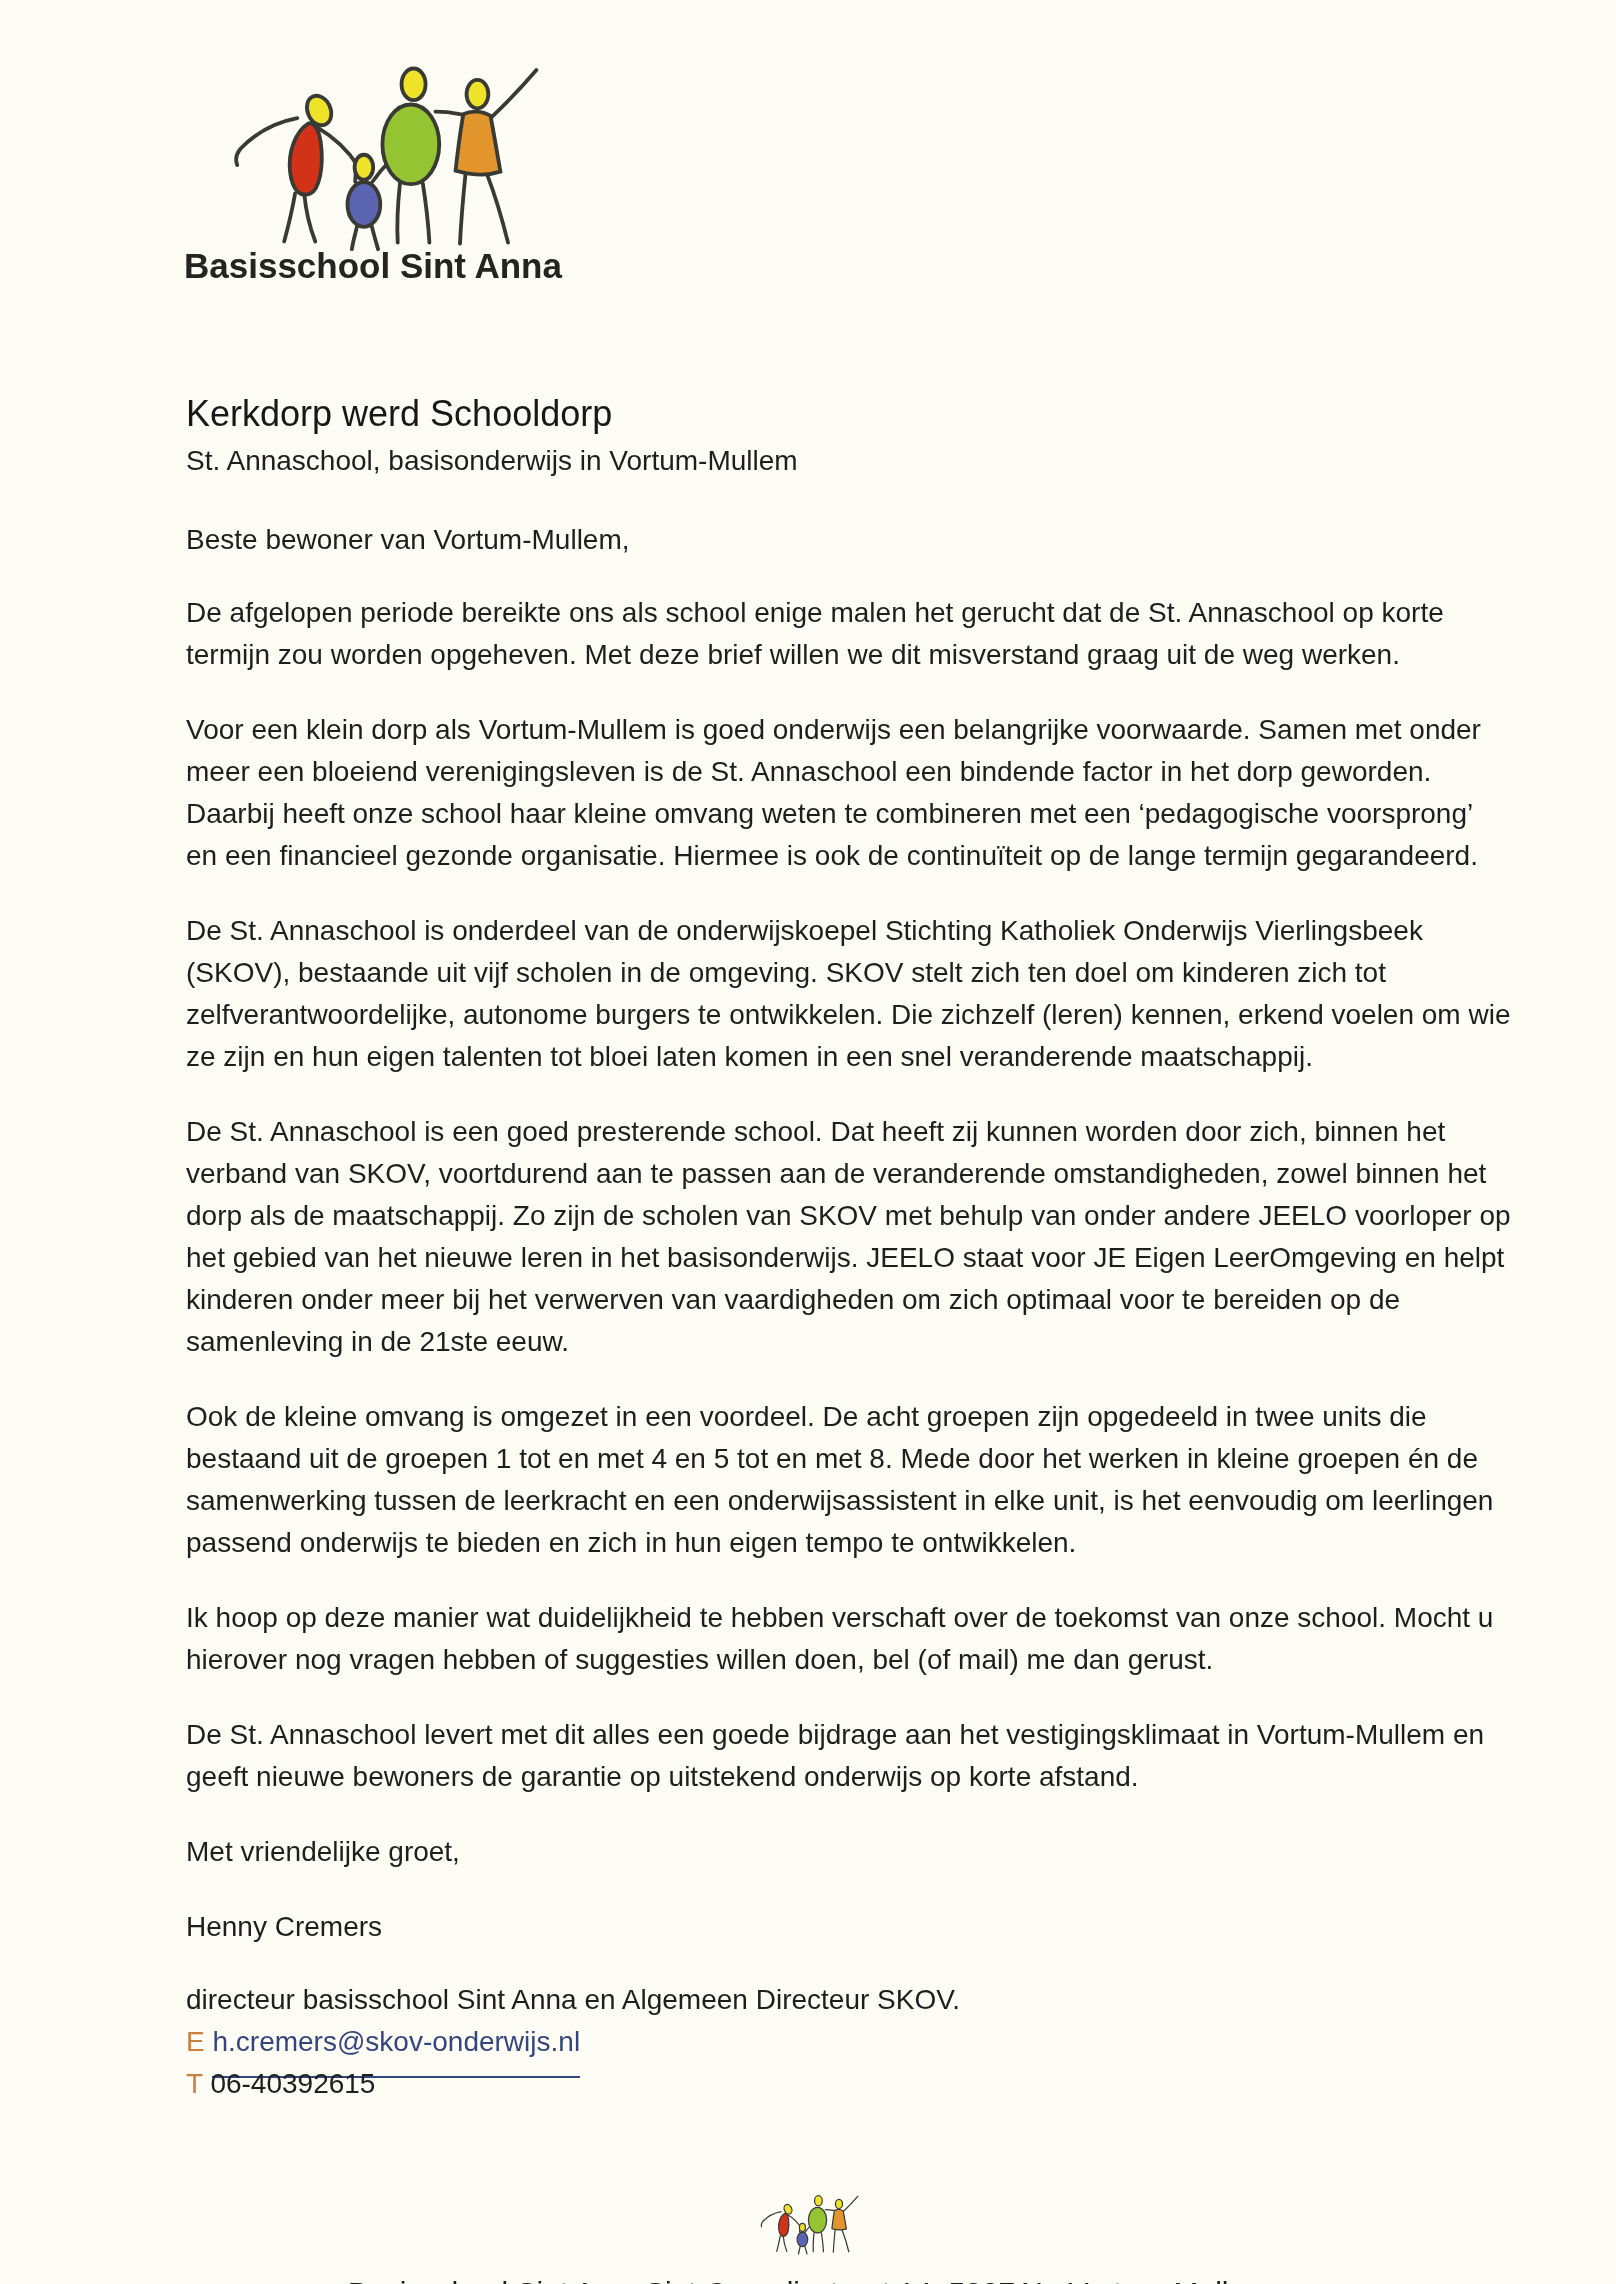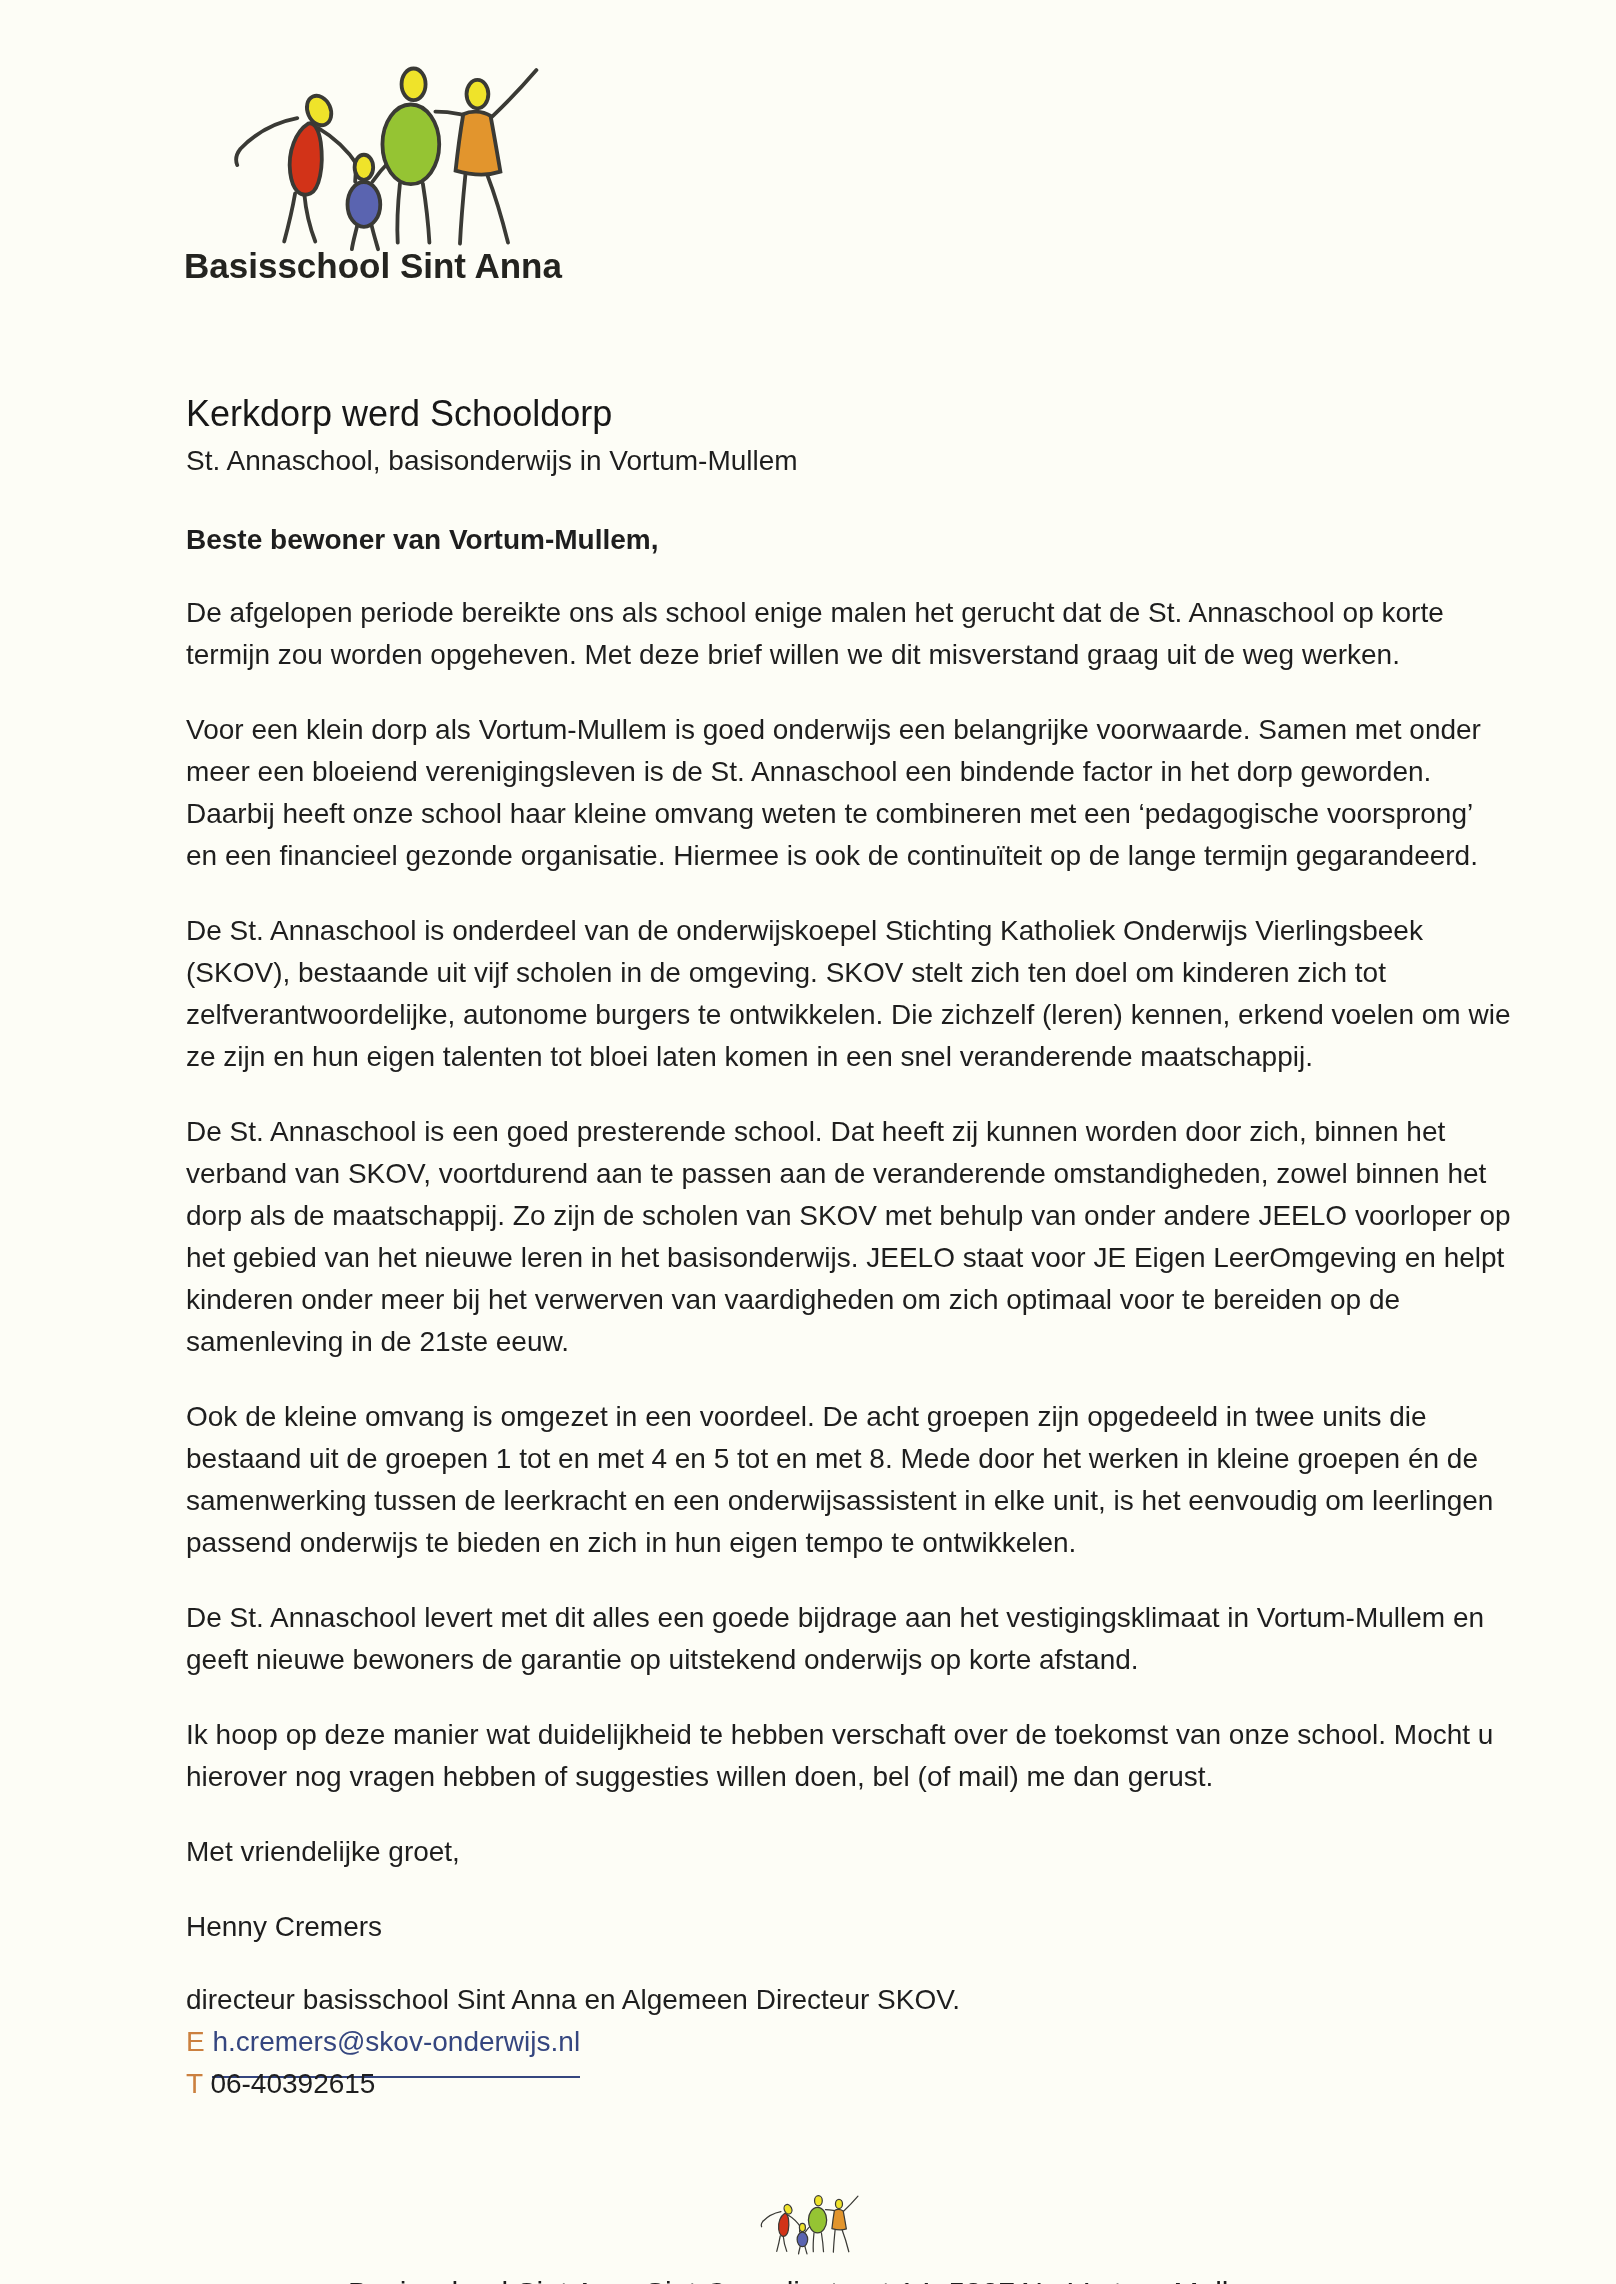--- a/index.html
+++ b/index.html
@@ -21,21 +21,21 @@
     white-space: nowrap;
   }
 
   
   .letter { position: absolute; left: 186px; top: 392px; width: 1325px; }
   .letter-title {
     font-size: 36px; font-weight: 400; color: #181818;
     margin: 0 0 7.8px 0; line-height: 43px;
   }
   .letter-subtitle { font-size: 28px; margin: 0 0 40px 0; line-height: 36px; }
-  .salutation { margin: 0 0 31px 0; font-weight: bold; }
+  .salutation { margin: 0 0 31px 0; }
   .letter p, .salutation, .closing, .sig-name, .sig-role, .contact-line {
     font-size: 28px; line-height: 42px; color: #1e1e1e;
   }
   .letter p { margin: 0 0 33px 0; }
   .closing { margin: 0 0 33px 0; }
   .sig-name { margin: 0 0 31px 0; }
   .sig-role { margin: 0; }
   .contact-line { margin: 0; }
   .contact-label { color: #cb803f; font-weight: 400; }
   .email-link {
@@ -104,22 +104,22 @@
     <h1 class="letter-title">Kerkdorp werd Schooldorp</h1>
     <div class="letter-subtitle">St. Annaschool, basisonderwijs in Vortum-Mullem</div>
 
     <div class="salutation">Beste bewoner van Vortum-Mullem,</div>
 
     <p>De afgelopen periode bereikte ons als school enige malen het gerucht dat de St. Annaschool op korte termijn zou worden opgeheven. Met deze brief willen we dit misverstand graag uit de weg werken.</p>
     <p>Voor een klein dorp als Vortum-Mullem is goed onderwijs een belangrijke voorwaarde. Samen met onder meer een bloeiend verenigingsleven is de St. Annaschool een bindende factor in het dorp geworden. Daarbij heeft onze school haar kleine omvang weten te combineren met een ‘pedagogische voorsprong’ en een financieel gezonde organisatie. Hiermee is ook de continuïteit op de lange termijn gegarandeerd.</p>
     <p>De St. Annaschool is onderdeel van de onderwijskoepel Stichting Katholiek Onderwijs Vierlingsbeek (SKOV), bestaande uit vijf scholen in de omgeving. SKOV stelt zich ten doel om kinderen zich tot zelfverantwoordelijke, autonome burgers te ontwikkelen. Die zichzelf (leren) kennen, erkend voelen om wie ze zijn en hun eigen talenten tot bloei laten komen in een snel veranderende maatschappij.</p>
     <p>De St. Annaschool is een goed presterende school. Dat heeft zij kunnen worden door zich, binnen het verband van SKOV, voortdurend aan te passen aan de veranderende omstandigheden, zowel binnen het dorp als de maatschappij. Zo zijn de scholen van SKOV met behulp van onder andere JEELO voorloper op het gebied van het nieuwe leren in het basisonderwijs. JEELO staat voor JE Eigen LeerOmgeving en helpt kinderen onder meer bij het verwerven van vaardigheden om zich optimaal voor te bereiden op de samenleving in de 21ste eeuw.</p>
     <p>Ook de kleine omvang is omgezet in een voordeel. De acht groepen zijn opgedeeld in twee units die bestaand uit de groepen 1 tot en met 4 en 5 tot en met 8. Mede door het werken in kleine groepen én de samenwerking tussen de leerkracht en een onderwijsassistent in elke unit, is het eenvoudig om leerlingen passend onderwijs te bieden en zich in hun eigen tempo te ontwikkelen.</p>
+    <p>Ik hoop op deze manier wat duidelijkheid te hebben verschaft over de toekomst van onze school. Mocht u hierover nog vragen hebben of suggesties willen doen, bel (of mail) me dan gerust.</p>
     <p>De St. Annaschool levert met dit alles een goede bijdrage aan het vestigingsklimaat in Vortum-Mullem en geeft nieuwe bewoners de garantie op uitstekend onderwijs op korte afstand.</p>
-    <p>Ik hoop op deze manier wat duidelijkheid te hebben verschaft over de toekomst van onze school. Mocht u hierover nog vragen hebben of suggesties willen doen, bel (of mail) me dan gerust.</p>
 
     <div class="closing">Met vriendelijke groet,</div>
     <div class="sig-name">Henny Cremers</div>
     <div class="sig-role">directeur basisschool Sint Anna en Algemeen Directeur SKOV.</div>
 
     <div class="contact-line">
       <span class="contact-label">E</span>
       <a href="#" class="email-link">h.cremers@skov-onderwijs.nl</a>
     </div>
     <div class="contact-line">

